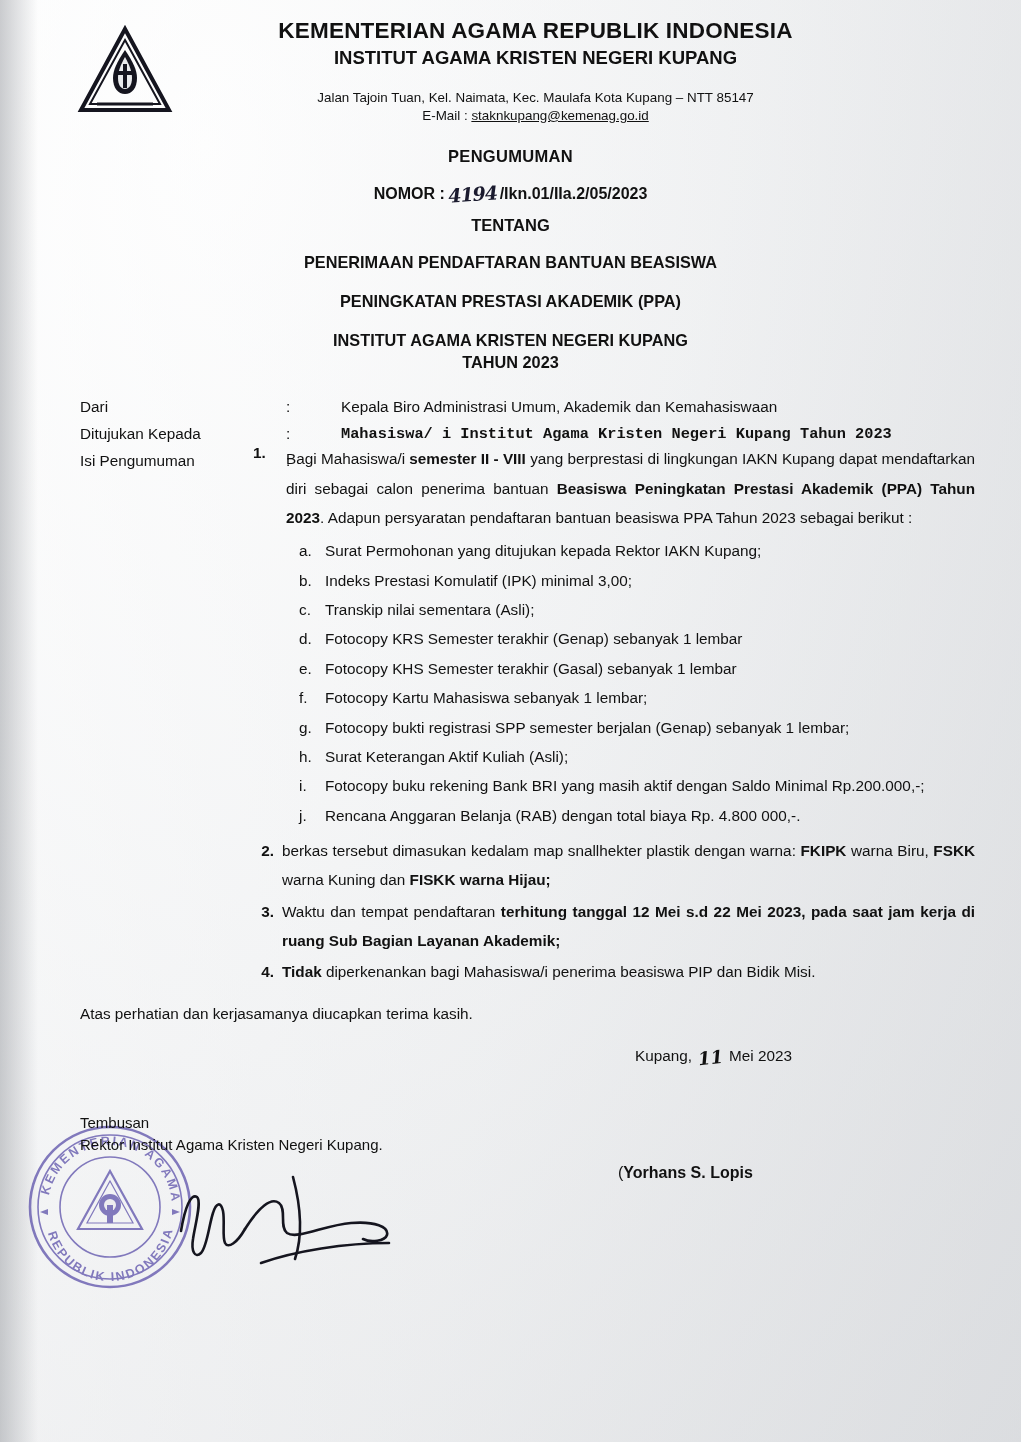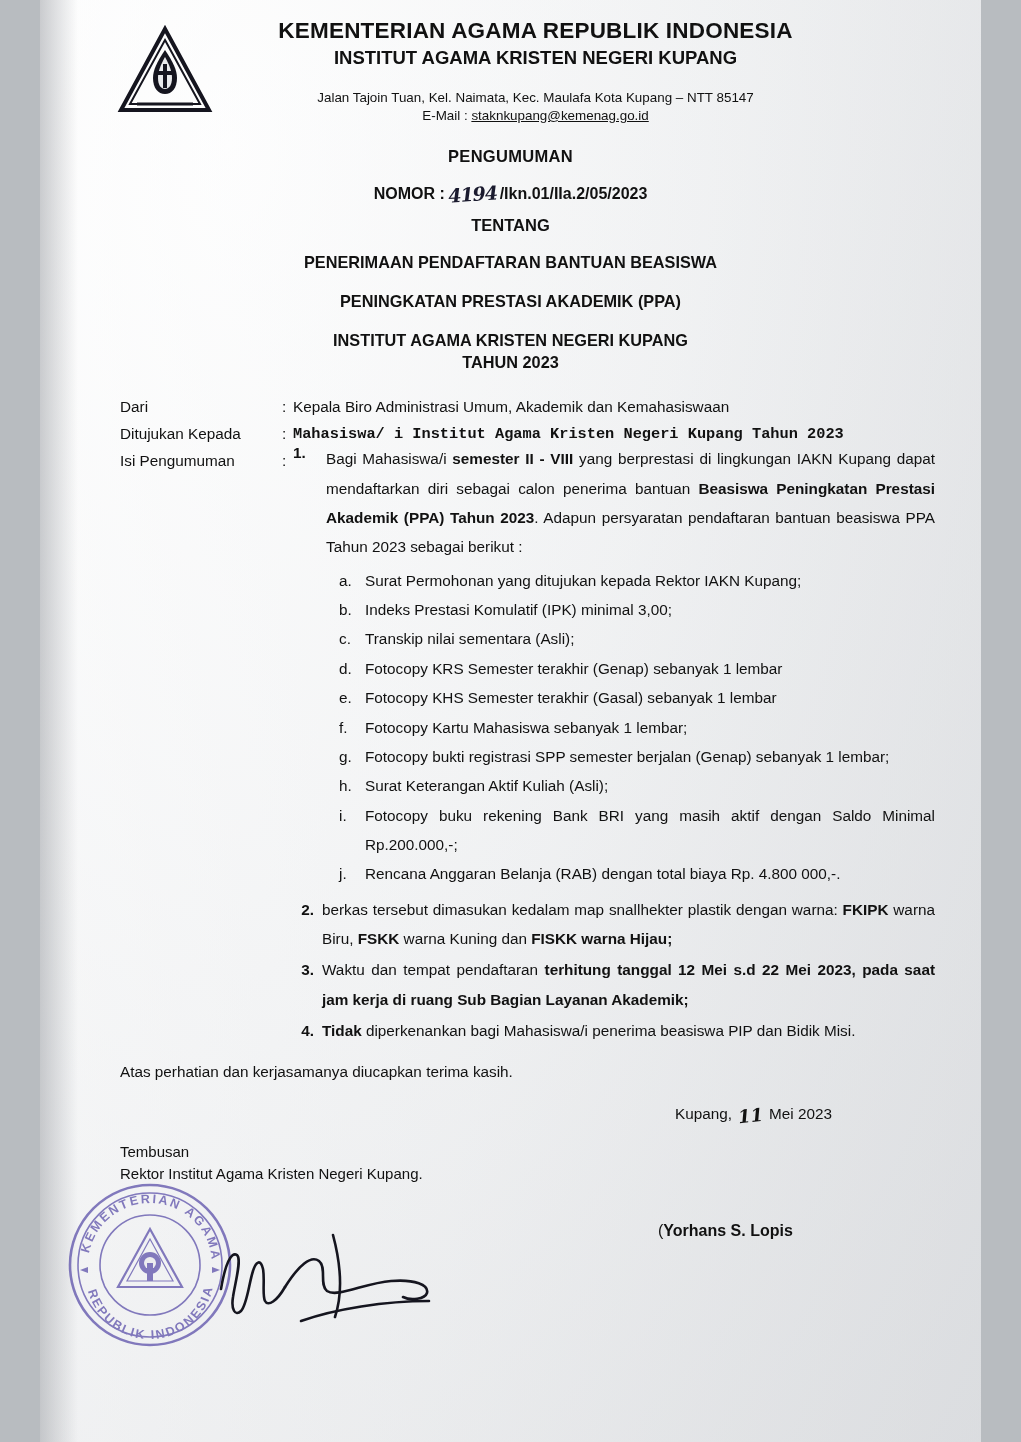--- a/index.html
+++ b/index.html
@@ -5,21 +5,21 @@
   * { box-sizing: border-box; }
   html, body {
     margin: 0; padding: 0;
     background: #b8bcc0;
   }
   body {
     font-family: "Liberation Sans", sans-serif;
   }
   .page {
     position: relative;
-    width: 941px;
+    width: 1021px;
     height: 1442px;
     margin: 0 auto;
     background:
       radial-gradient(ellipse at 20% 10%, #ffffff 0%, #f3f4f5 45%, #e6e7e9 100%);
     overflow: hidden;
     color: #111;
   }
   
   .page::before {
     content: "";
@@ -108,20 +108,21 @@
   
   .meta {
     margin: 26px 0 0 0;
     padding: 0 46px 0 80px;
     font-size: 15.3px;
   }
   .meta-row {
     display: flex;
     align-items: flex-start;
     margin-bottom: 9px;
+    gap: 44px;
   }
   .meta-label { width: 162px; flex: 0 0 162px; }
   .meta-colon { width: 11px; flex: 0 0 11px; }
   .meta-value { flex: 1; }
   .meta-value.b { font-weight: bold; font-family: Liberation Mono, monospace; }
 
   
   .body-wrap {
     padding: 0 46px 0 80px;
     font-size: 15.3px;
@@ -215,21 +216,21 @@
     top: 120px;
     width: 270px;
     height: 120px;
     pointer-events: none;
   }
 
   
   .footer {
     position: absolute;
     left: 80px;
-    bottom: 56px;
+    bottom: 26px;
     font-size: 15px;
     line-height: 1.45;
     z-index: 3;
   }
 </style>
 </head>
 <body>
 
 <div class="page">
   <div class="content">

